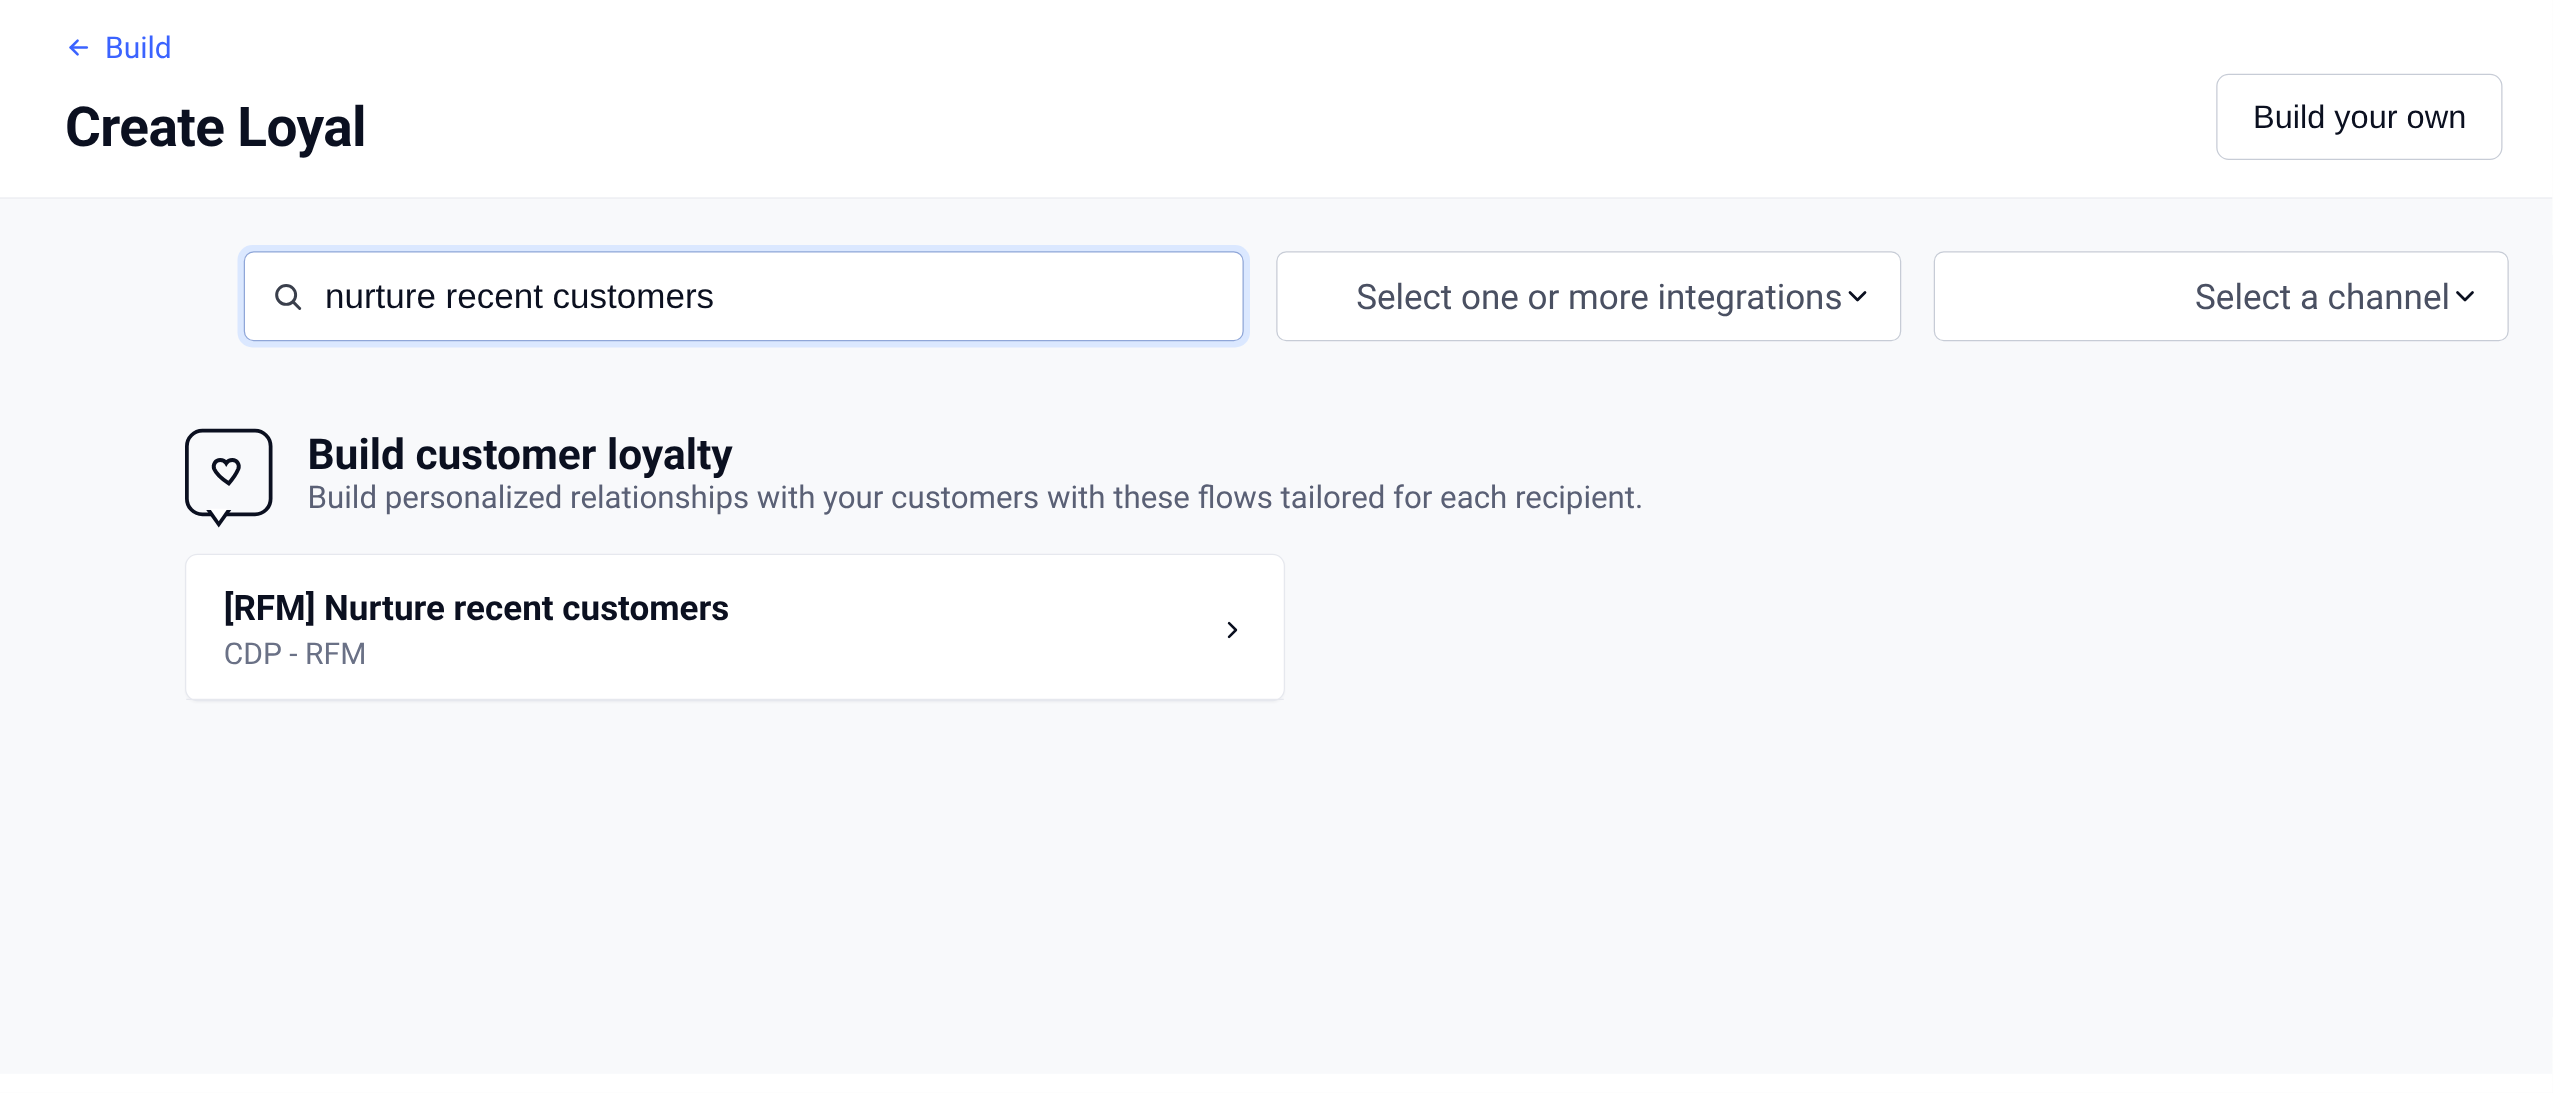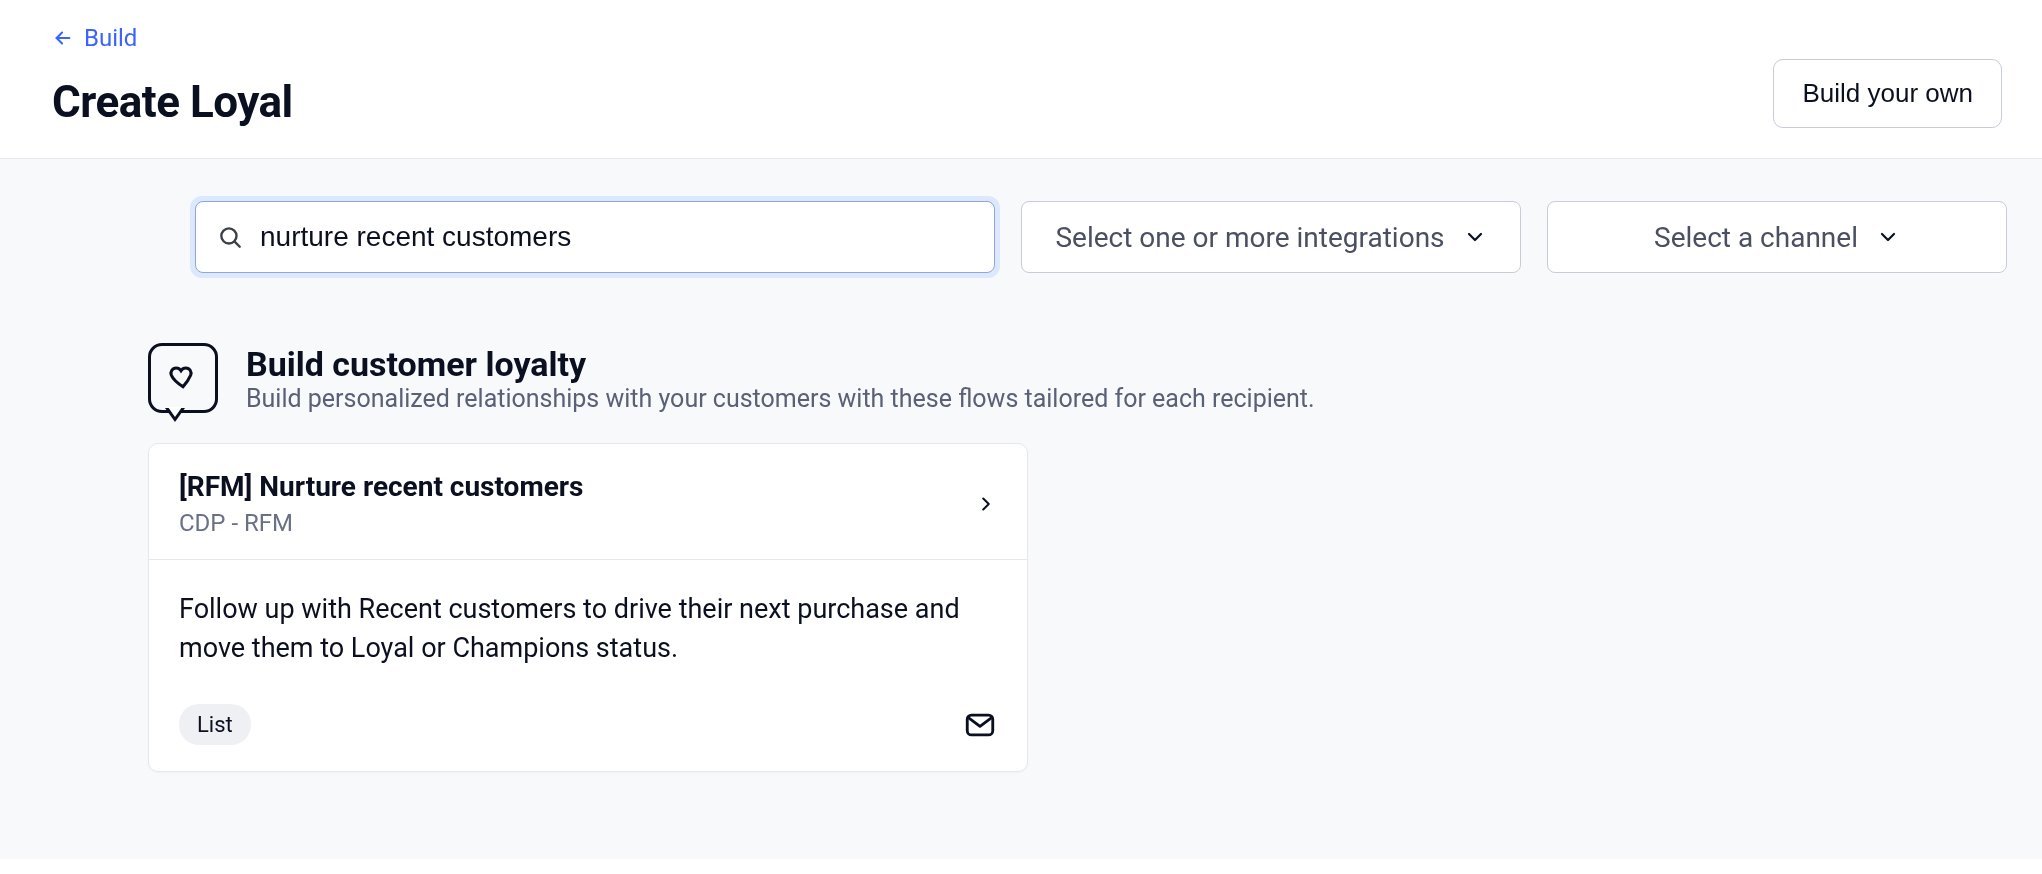--- a/index.html
+++ b/index.html
@@ -94,26 +94,25 @@
       height: 26px;
       stroke: #3a3f4c;
     }
     .select {
       height: 72px;
       border: 1px solid #c7ccd6;
       border-radius: 8px;
       background: #ffffff;
       display: inline-flex;
       align-items: center;
-      justify-content: center;
+      justify-content: flex-end;
       padding: 0 22px;
       font-size: 28px;
       color: #4a5062;
       cursor: pointer;
-      gap: 18px;
     }
     .select-integrations { width: 500px; }
     .select-channel { width: 460px; }
     .select svg { width: 24px; height: 24px; stroke: #0b1020; stroke-width: 2.2; }
 
     .section-header {
       display: flex;
       align-items: center;
       gap: 28px;
       margin-bottom: 30px;
@@ -269,25 +268,15 @@
     <div class="card">
       <div class="card-header">
         <div>
           <div class="card-title">[RFM] Nurture recent customers</div>
           <div class="card-sub">CDP - RFM</div>
         </div>
         <svg viewBox="0 0 24 24" fill="none" stroke-linecap="round" stroke-linejoin="round">
             <path d="M9 6l6 6-6 6"></path>
           </svg>
       </div>
-      <div class="card-body">
-        <div class="card-desc">Follow up with Recent customers to drive their next purchase and move them to Loyal or Champions status.</div>
-        <div class="card-footer">
-          <span class="tag">List</span>
-          <svg class="mail-icon" viewBox="0 0 24 24" stroke-linecap="round" stroke-linejoin="round">
-              <rect x="3" y="5" width="18" height="14" rx="3"></rect>
-              <path d="M4 7l8 6 8-6"></path>
-            </svg>
-        </div>
-      </div>
     </div>
   </div>
 </div>
 
 </body></html>

